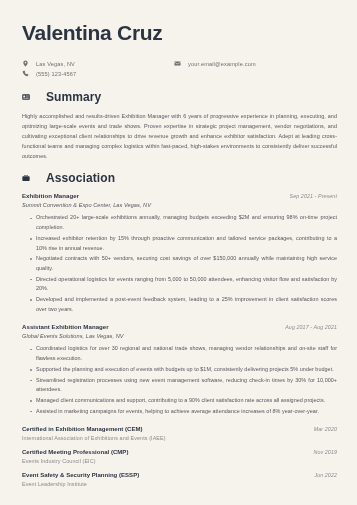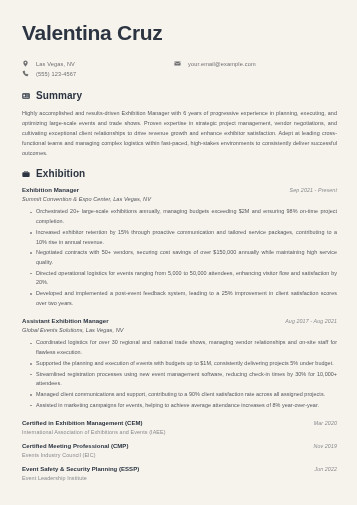--- a/index.html
+++ b/index.html
@@ -69,24 +69,25 @@
   .sec-head .sico {
     width: 8px;
     height: 8px;
     display: inline-flex;
     align-items: center;
     justify-content: center;
     flex: 0 0 8px;
   }
   .sec-head .sico svg { display: block; }
   .sec-title {
-    font-size: 10px;
-    font-weight: bold;
-    color: #2b3440;
-    letter-spacing: 0.1px;
+    font-size: 12px;
+    font-weight: bold;
+    color: #2b3440;
+    letter-spacing: 0.1px;
+    margin-left: 10px;
   }
   
   .summary-text {
     font-size: 5.45px;
     line-height: 1.85;
     color: #55565c;
     text-align: justify;
     letter-spacing: 0.05px;
     hyphens: auto;
   }
@@ -225,21 +226,21 @@
   </div>
 
   <div class="section">
     <div class="sec-head">
       <span class="sico">
         <svg width="8" height="8" viewBox="0 0 16 16" fill="#2b3440">
             <path d="M6 1.8h4c.9 0 1.6.7 1.6 1.6v.8h-1.5v-.7c0-.2-.2-.4-.4-.4H6.3c-.2 0-.4.2-.4.4v.7H4.4v-.8c0-.9.7-1.6 1.6-1.6z"></path>
             <rect x="0.7" y="4.6" width="14.6" height="9.6" rx="1.5"></rect>
           </svg>
       </span>
-      <span class="sec-title">Exhibition</span>
+      <span class="sec-title">Association</span>
     </div>
 
     <div class="job">
       <div class="job-top">
         <span class="job-title">Exhibition Manager</span>
         <span class="job-date">Sep 2021 - Present</span>
       </div>
       <div class="job-sub">Summit Convention &amp; Expo Center, Las Vegas, NV</div>
       <ul class="bullets">
         <li>Orchestrated 20+ large-scale exhibitions annually, managing budgets exceeding $2M and ensuring 98% on-time project completion.</li>

